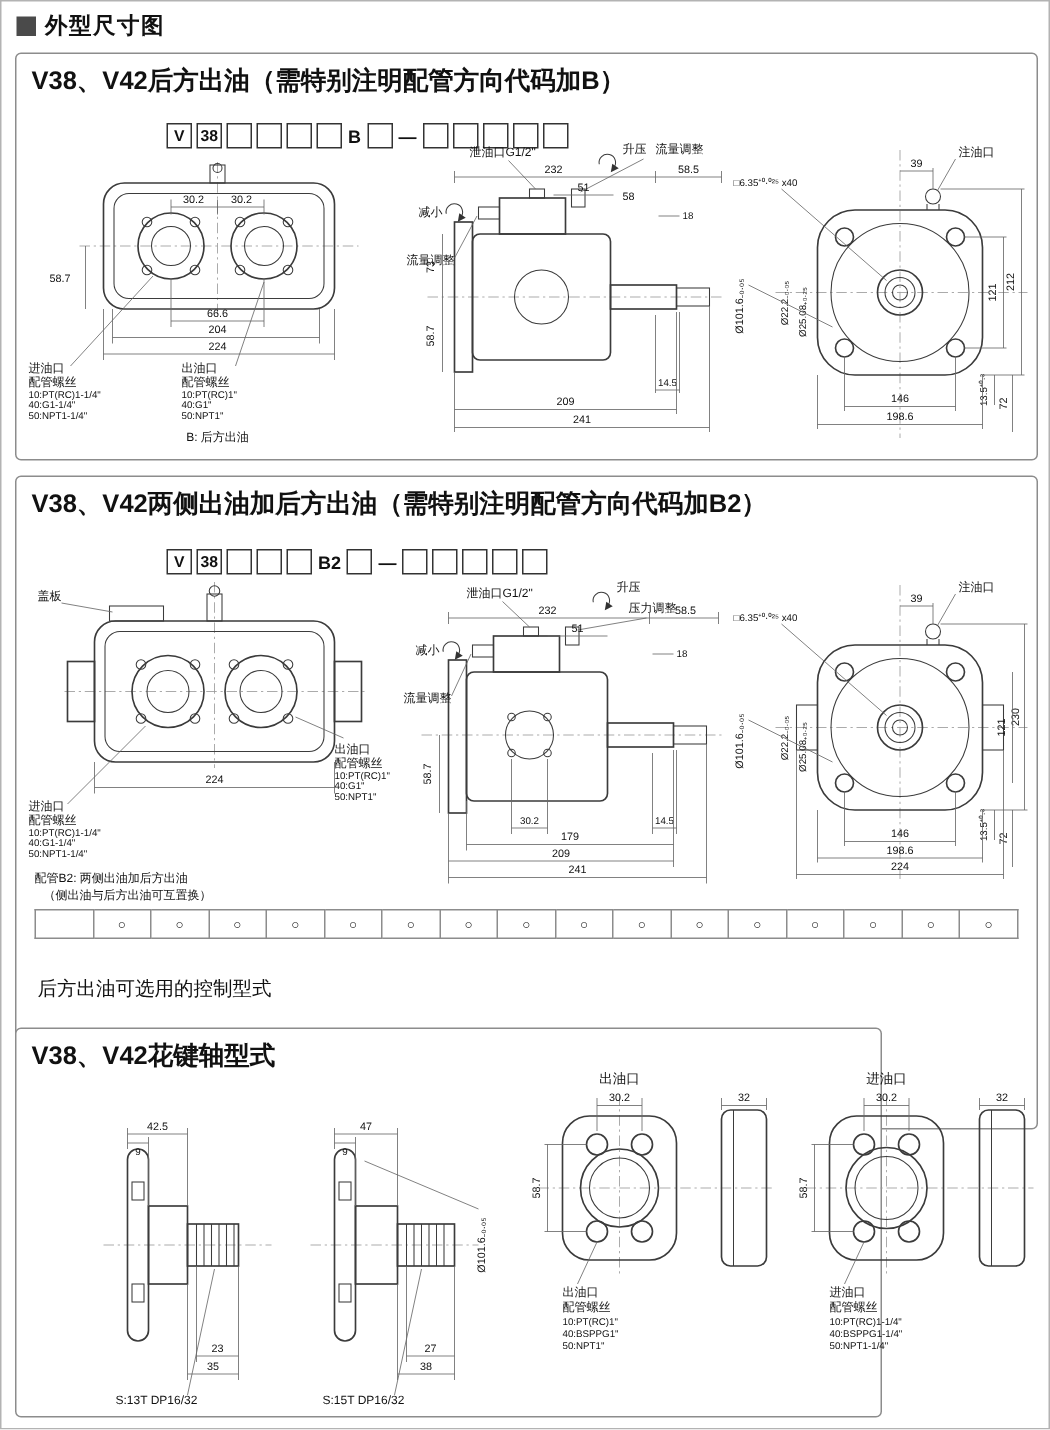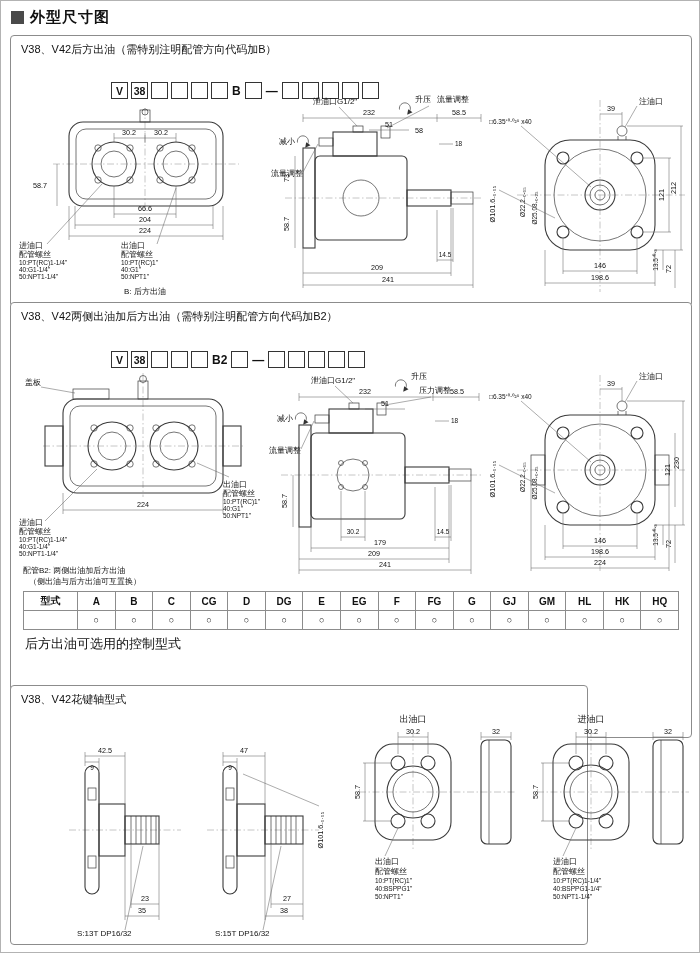--- a/index.html
+++ b/index.html
@@ -3,21 +3,21 @@
 <meta charset="utf-8">
 <style>
   *{margin:0;padding:0;box-sizing:border-box}
   html,body{background:#fff}
   body{font-family:"Liberation Sans",sans-serif;color:#111}
   .page{position:relative;width:700px;height:953px;background:#fff;border:1px solid #b3b3b3;overflow:hidden}
   .page-header{position:absolute;left:10px;top:7px;display:flex;align-items:center;gap:6px}
   .hdr-sq{width:13px;height:13px;background:#4a4a4a}
   .hdr-title{font-size:15px;font-weight:bold;letter-spacing:1px}
   .panel{position:absolute;border:1px solid #8c8c8c;border-radius:4px;background:#fff}
-  .panel-title{position:absolute;left:10px;top:6px;font-size:11px;font-weight:normal}
+  .panel-title{position:absolute;left:10px;top:6px;font-size:17px;font-weight:bold}
   .code-row{position:absolute;display:flex;align-items:center;gap:3px}
   .cbox{display:inline-flex;width:17px;height:17px;border:1px solid #333;align-items:center;justify-content:center;font-size:10.5px;font-weight:bold}
   .ctext{font-size:12px;font-weight:bold;padding:0 1px}
   svg{position:absolute;overflow:visible}
   svg text{font-family:"Liberation Sans",sans-serif;fill:#111}
   .o{fill:none;stroke:#3b3b3b;stroke-width:1.1}
   .o2{fill:none;stroke:#3b3b3b;stroke-width:0.7}
   .d{fill:none;stroke:#666;stroke-width:0.55}
   .cl{fill:none;stroke:#999;stroke-width:0.55;stroke-dasharray:7 2.5 1.5 2.5}
   .t6{font-size:6.5px}.t7{font-size:7.2px}.t8{font-size:8px}.t9{font-size:9px}
@@ -230,21 +230,21 @@
         <line class="d" x1="76" y1="179" x2="150" y2="179"></line>
         <text class="t7 m" x="113" y="176">146</text>
         <line class="d" x1="58" y1="158" x2="58" y2="194"></line>
           <line class="d" x1="168" y1="158" x2="168" y2="194"></line>
         <line class="d" x1="58" y1="191" x2="168" y2="191"></line>
         <text class="t7 m" x="113" y="188">198.6</text>
       </g>
     </svg>
   </section>
 
-  <section class="panel" style="left:9px;top:301px;width:682px;height:436px">
+  <section class="panel" style="left:9px;top:316px;width:682px;height:436px">
     <div class="panel-title">V38、V42两侧出油加后方出油（需特别注明配管方向代码加B2）</div>
 
     <div class="code-row" style="left:100px;top:48px">
       <span class="cbox">V</span>
       <span class="cbox">38</span>
       <span class="cbox"></span>
       <span class="cbox"></span>
       <span class="cbox"></span>
       <span class="ctext">B2</span>
       <span class="cbox"></span>
@@ -435,39 +435,20 @@
         <text class="t7 m" x="113" y="185">198.6</text>
         <line class="d" x1="44" y1="116" x2="44" y2="202"></line>
           <line class="d" x1="182" y1="116" x2="182" y2="202"></line>
         <line class="d" x1="44" y1="199" x2="182" y2="199"></line>
         <text class="t7 m" x="113" y="196">224</text>
       </g>
     </svg>
 
     <table class="ctable" style="left:12px;top:288px;width:656px">
       <tbody>
-          <tr>
-        <th>型式</th>
-        <th>A</th>
-        <th>B</th>
-        <th>C</th>
-        <th>CG</th>
-        <th>D</th>
-        <th>DG</th>
-        <th>E</th>
-        <th>EG</th>
-        <th>F</th>
-        <th>FG</th>
-        <th>G</th>
-        <th>GJ</th>
-        <th>GM</th>
-        <th>HL</th>
-        <th>HK</th>
-        <th>HQ</th>
-      </tr>
       <tr>
         <td></td>
         <td>○</td>
         <td>○</td>
         <td>○</td>
         <td>○</td>
         <td>○</td>
         <td>○</td>
         <td>○</td>
         <td>○</td>

